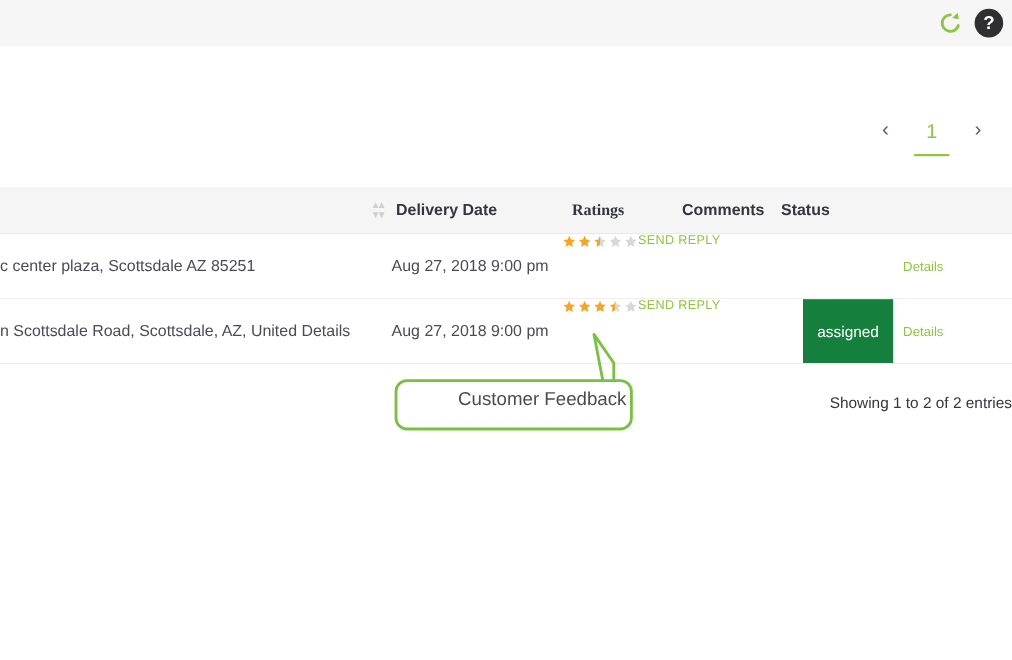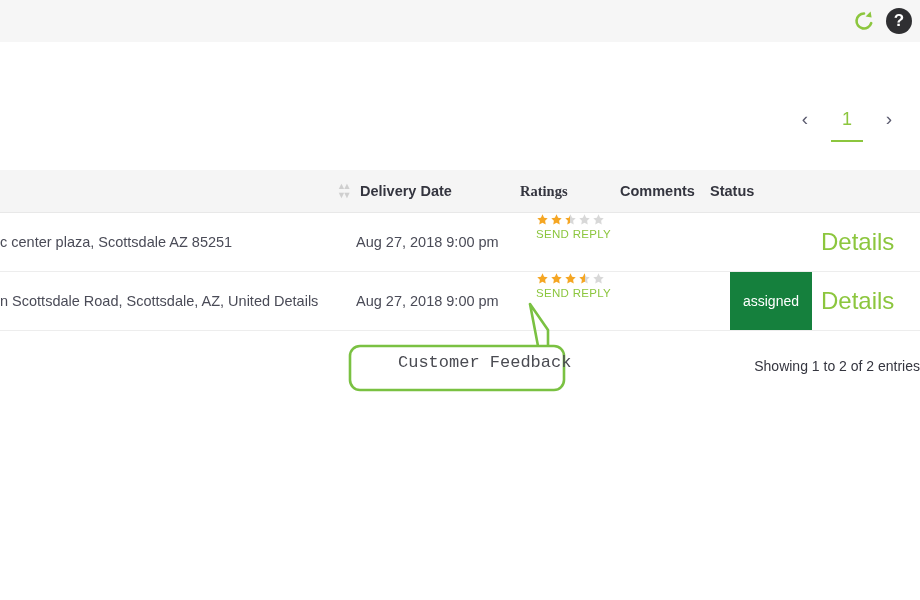--- a/index.html
+++ b/index.html
@@ -112,22 +112,22 @@
     background: #ffffff;
     border-bottom: 1px solid #ededed;
   }
   .cell {
     display: flex; align-items: center;
     font-size: 14.5px;
     color: #4a4b57;
   }
   .cell-address { width: 340px; padding-left: 0; white-space: nowrap; }
   .cell-date    { width: 180px; padding-left: 6px; white-space: nowrap; margin-left: 10px; }
-  .cell-ratings { width: 100px; padding-left: 6px; flex-direction: column;
-                  align-items: flex-start; }
+  .cell-ratings { width: 100px; padding-left: 6px; flex-direction: row;
+                  align-items: flex-start; justify-content: center; }
   .cell-comments{ width: 90px; }
   .cell-status  { width: 92px; padding: 0; }
   .cell-details { width: 98px; padding-left: 9px; }
 
   .stars { display: flex; gap: 1px; margin-bottom: 2px; }
   .star { width: 13px; height: 13px; display: block; }
   .send-reply {
     font-size: 11.5px;
     color: #8cc63e;
     letter-spacing: 0.3px;
@@ -138,35 +138,35 @@
   .badge {
     width: 102px;
     align-self: stretch;
     display: flex; align-items: center; justify-content: center;
     color: #ffffff;
     font-size: 14px;
     margin-left: 10px;
   }
   .details-link {
     color: #8cc63e;
-    font-size: 24px;
+    font-size: 12px;
     cursor: pointer;
     white-space: nowrap;
   }
 
   
   .entries-info {
     position: absolute; right: 0; top: 358px;
     font-size: 14px; font-weight: normal;
     color: #34353f;
     white-space: nowrap;
   }
 
   
-  .callout { position: absolute; left: 342px; top: 300px; width: 250px; height: 100px; font-family: Liberation Mono, monospace; }
+  .callout { position: absolute; left: 352px; top: 300px; width: 250px; height: 100px; }
   .callout svg { display: block; }
   .callout-label {
     position: absolute; left: 56px; top: 53px;
     width: 170px; text-align: center;
     font-size: 17px;
     color: #4a4b52;
     white-space: nowrap;
   }
 </style>
 </head>

